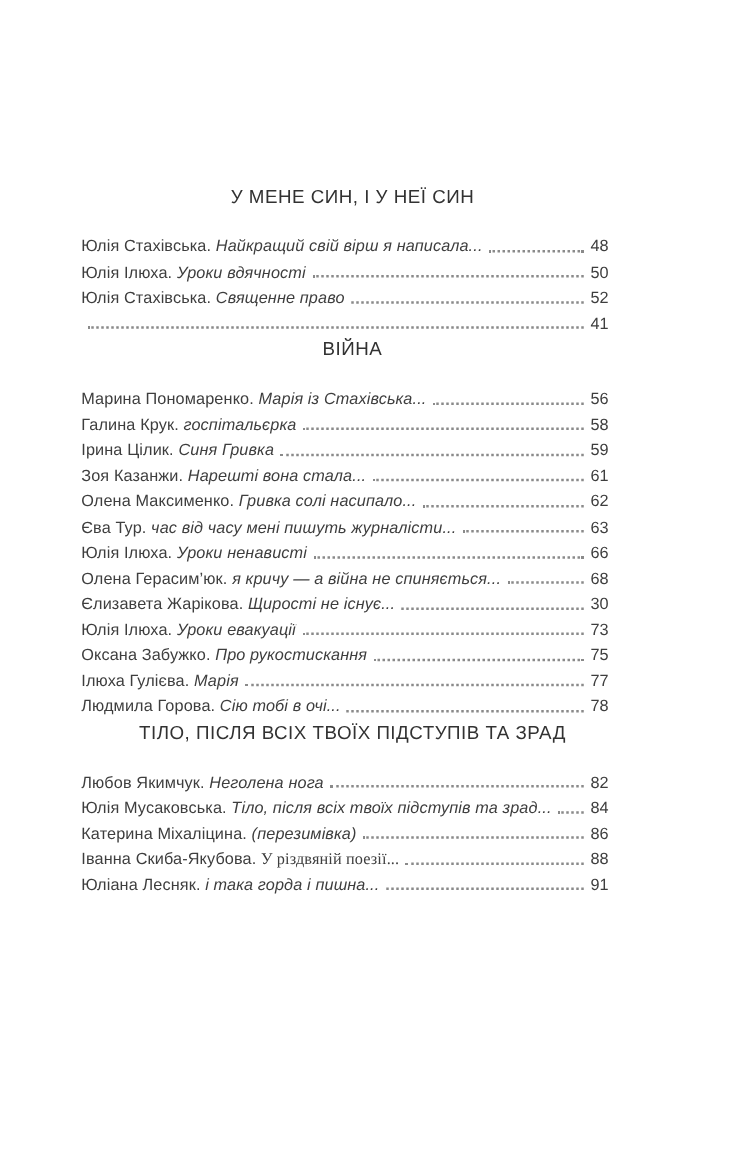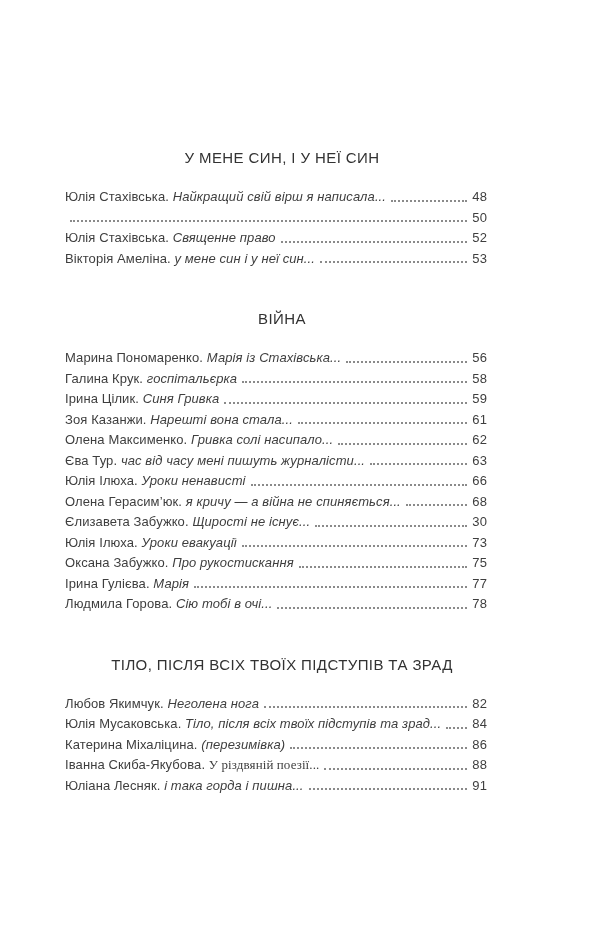--- a/index.html
+++ b/index.html
@@ -16,21 +16,21 @@
   }
   .page {
     position: relative;
     width: 600px;
     height: 933px;
     background: var(--bg);
     padding: 147px 113px 0 65px;
     overflow: hidden;
     color: var(--text);
   }
-  .toc-section + .toc-section { margin-top: 39px; }
+  .toc-section + .toc-section { }
   .section-heading {
     font-size: 15px;
     font-weight: normal;
     letter-spacing: 0.4px;
     line-height: 21px;
     text-align: center;
     color: var(--heading);
     position: relative;
     left: 6px;
     margin-bottom: 19px;
@@ -75,40 +75,40 @@
   <div class="entry">
     <span class="entry-text">
       <span class="author">Юлія Стахівська.</span>
       <span class="title">Найкращий свій вірш я написала...</span>
     </span>
     <span class="leader"></span>
     <span class="pagenum">48</span>
   </div>
 
   <div class="entry">
+    <span class="entry-text">
+      <span class="author">Юлія Ілюха.</span>
+      <span class="title">Уроки вдячності</span>
+    </span>
     <span class="leader"></span>
     <span class="pagenum">50</span>
   </div>
 
   <div class="entry">
     <span class="entry-text">
       <span class="author">Юлія Стахівська.</span>
       <span class="title">Священне право</span>
     </span>
     <span class="leader"></span>
     <span class="pagenum">52</span>
   </div>
 
   <div class="entry">
-    <span class="entry-text">
-      <span class="author">Вікторія Амеліна.</span>
-      <span class="title">у мене син і у неї син...</span>
-    </span>
-    <span class="leader"></span>
-    <span class="pagenum">53</span>
+    <span class="leader"></span>
+    <span class="pagenum">41</span>
   </div>
 </div>
   </section>
 
   <section class="toc-section">
     <h2 class="section-heading">ВІЙНА</h2>
     <div class="entries">
   <div class="entry">
     <span class="entry-text">
       <span class="author">Марина Пономаренко.</span>
@@ -176,21 +176,21 @@
     <span class="entry-text">
       <span class="author">Олена Герасим’юк.</span>
       <span class="title">я кричу — а війна не спиняється...</span>
     </span>
     <span class="leader"></span>
     <span class="pagenum">68</span>
   </div>
 
   <div class="entry">
     <span class="entry-text">
-      <span class="author">Єлизавета Забужко.</span>
+      <span class="author">Єлизавета Жарікова.</span>
       <span class="title">Щирості не існує...</span>
     </span>
     <span class="leader"></span>
     <span class="pagenum">30</span>
   </div>
 
   <div class="entry">
     <span class="entry-text">
       <span class="author">Юлія Ілюха.</span>
       <span class="title">Уроки евакуації</span>
@@ -203,21 +203,21 @@
     <span class="entry-text">
       <span class="author">Оксана Забужко.</span>
       <span class="title">Про рукостискання</span>
     </span>
     <span class="leader"></span>
     <span class="pagenum">75</span>
   </div>
 
   <div class="entry">
     <span class="entry-text">
-      <span class="author">Ірина Гулієва.</span>
+      <span class="author">Ілюха Гулієва.</span>
       <span class="title">Марія</span>
     </span>
     <span class="leader"></span>
     <span class="pagenum">77</span>
   </div>
 
   <div class="entry">
     <span class="entry-text">
       <span class="author">Людмила Горова.</span>
       <span class="title">Сію тобі в очі...</span>

